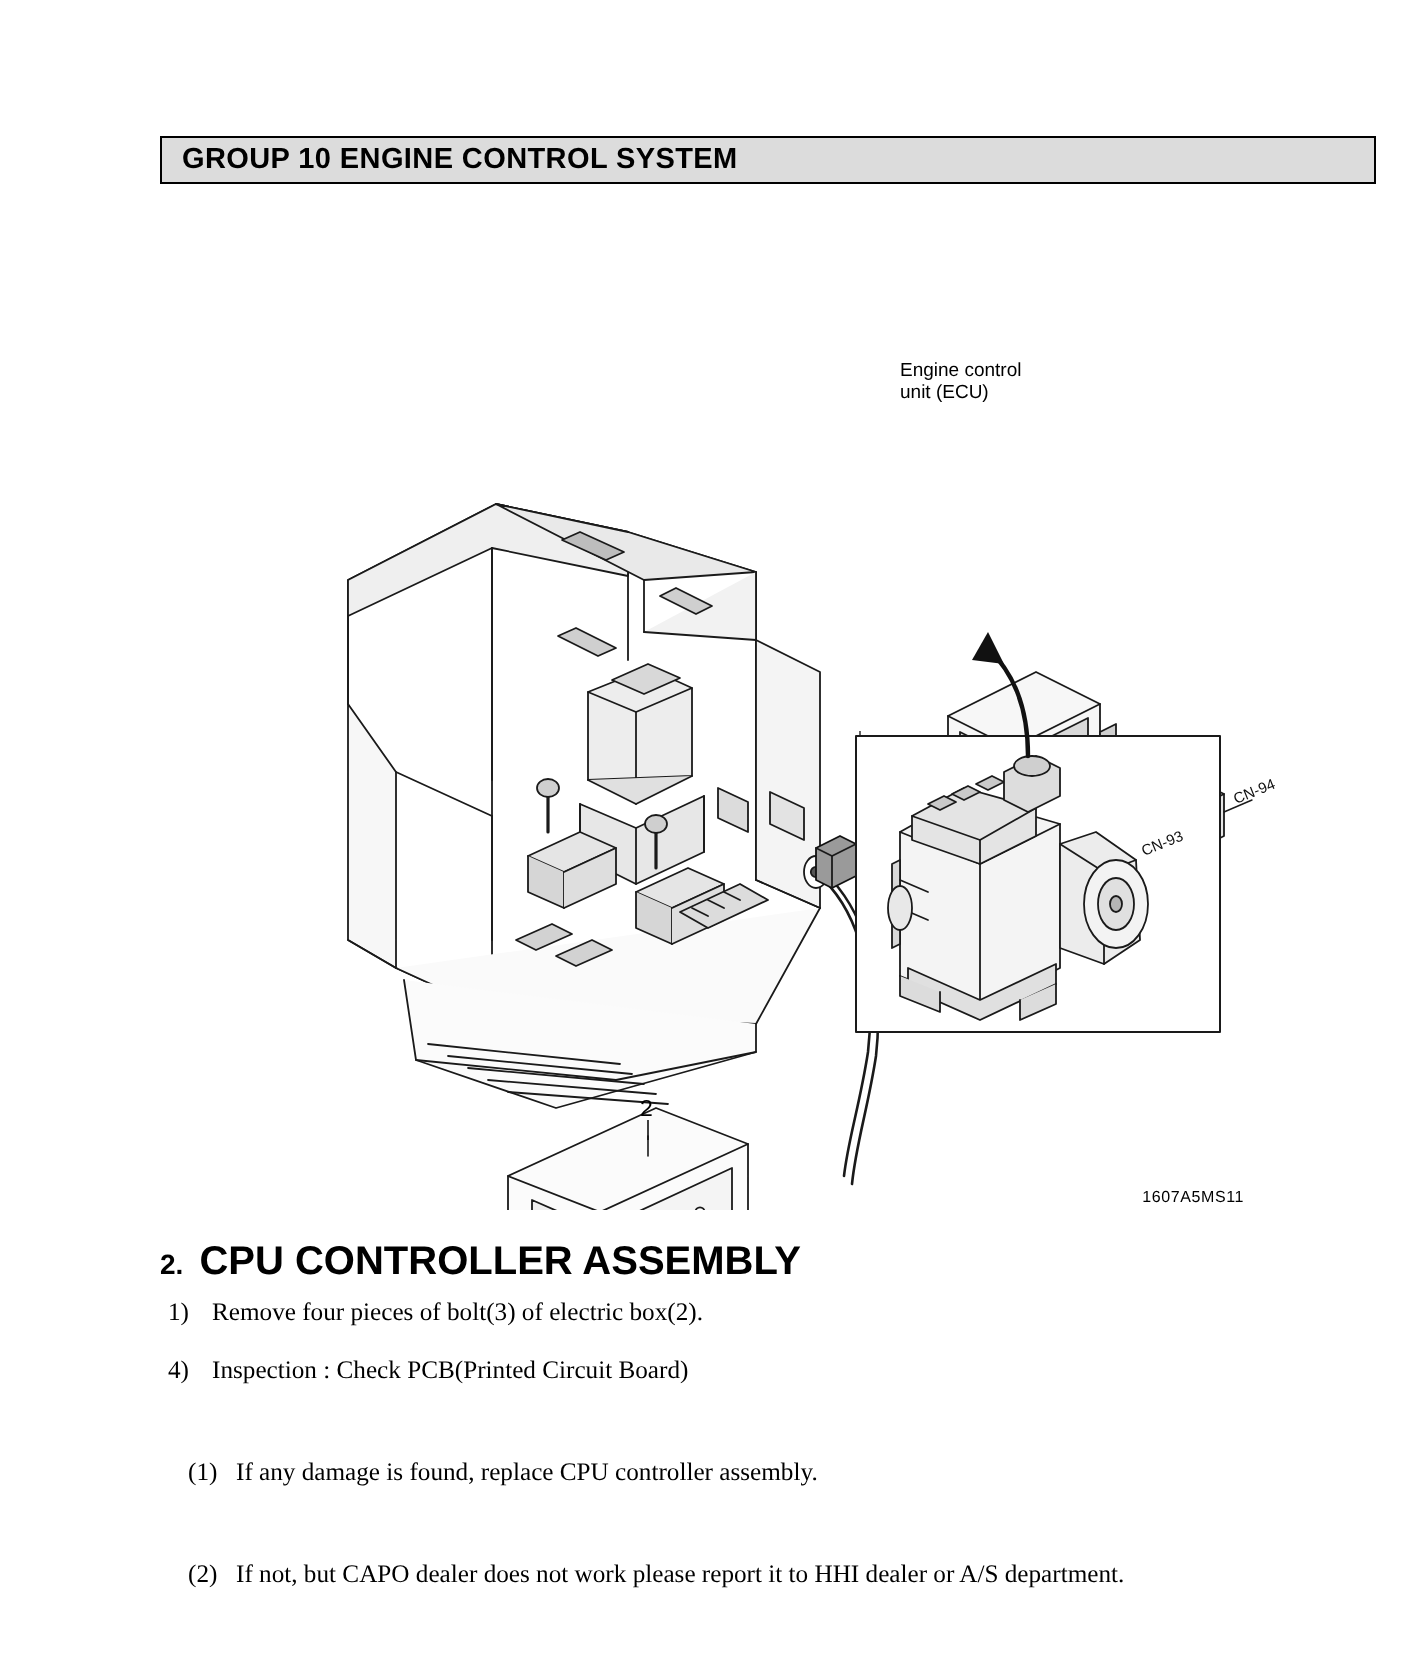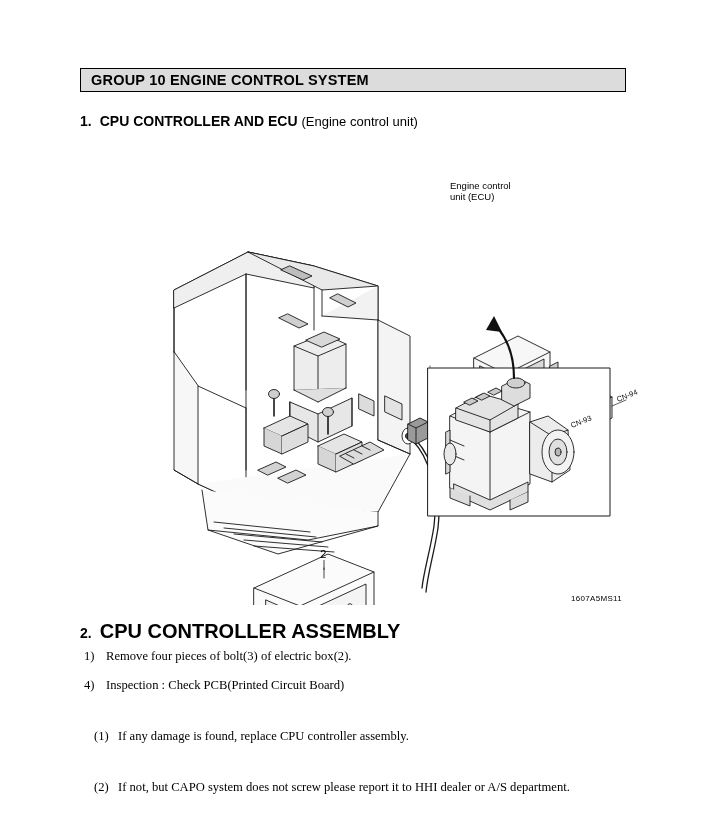--- a/index.html
+++ b/index.html
@@ -20,21 +20,21 @@
     width: 704px;
     height: 832px;
     box-sizing: border-box;
   }
 
   
   .group-bar {
     position: absolute;
     left: 80px;
     top: 68px;
-    width: 546px;
+    width: 608px;
     height: 24px;
     background: #dcdcdc;
     border: 1px solid #000000;
     box-sizing: border-box;
   }
   .group-bar-text {
     position: absolute;
     left: 10px;
     top: 3px;
     font-size: 14.5px;
@@ -140,23 +140,20 @@
 </style>
 </head>
 <body>
 
 <div class="page">
 
   <div class="group-bar">
     <div class="group-bar-text">GROUP  10  ENGINE CONTROL SYSTEM</div>
   </div>
 
-  <div class="sec1">
-    <span class="num">1.</span><span class="title">CPU CONTROLLER AND ECU</span><span class="sub">(Engine control unit)</span>
-  </div>
 
   <div class="figure">
 
     <svg width="560" height="465" viewBox="0 0 560 465">
       <g fill="none" stroke="#1a1a1a" stroke-width="0.9" stroke-linejoin="round" stroke-linecap="round">
 
         <path d="M96 212 L96 150 L170 112 L236 126 L236 148 L236 190"></path>
         <path d="M236 126 L300 146 L300 300"></path>
         <path d="M96 212 L96 330 L120 344 L120 246 Z" fill="#f7f7f7"></path>
         <path d="M96 150 L170 112 L236 126 L236 148 L168 134 L96 168 Z" fill="#efefef"></path>
@@ -449,17 +446,17 @@
     <div class="step">
       <span class="mark">1)</span><span>Remove four pieces of bolt(3) of electric box(2).</span>
     </div>
     <div class="step">
       <span class="mark">4)</span><span>Inspection : Check PCB(Printed Circuit Board)</span>
     </div>
     <div class="step indent">
       <span class="mark">(1)</span><span>If any damage is found, replace CPU controller assembly.</span>
     </div>
     <div class="step indent">
-      <span class="mark">(2)</span><span>If not, but CAPO system does not screw please report it to HHI dealer or A/S department.</span>
+      <span class="mark">(2)</span><span>If not, but CAPO dealer does not work please report it to HHI dealer or A/S department.</span>
     </div>
   </div>
 
 </div>
 
 </body></html>

